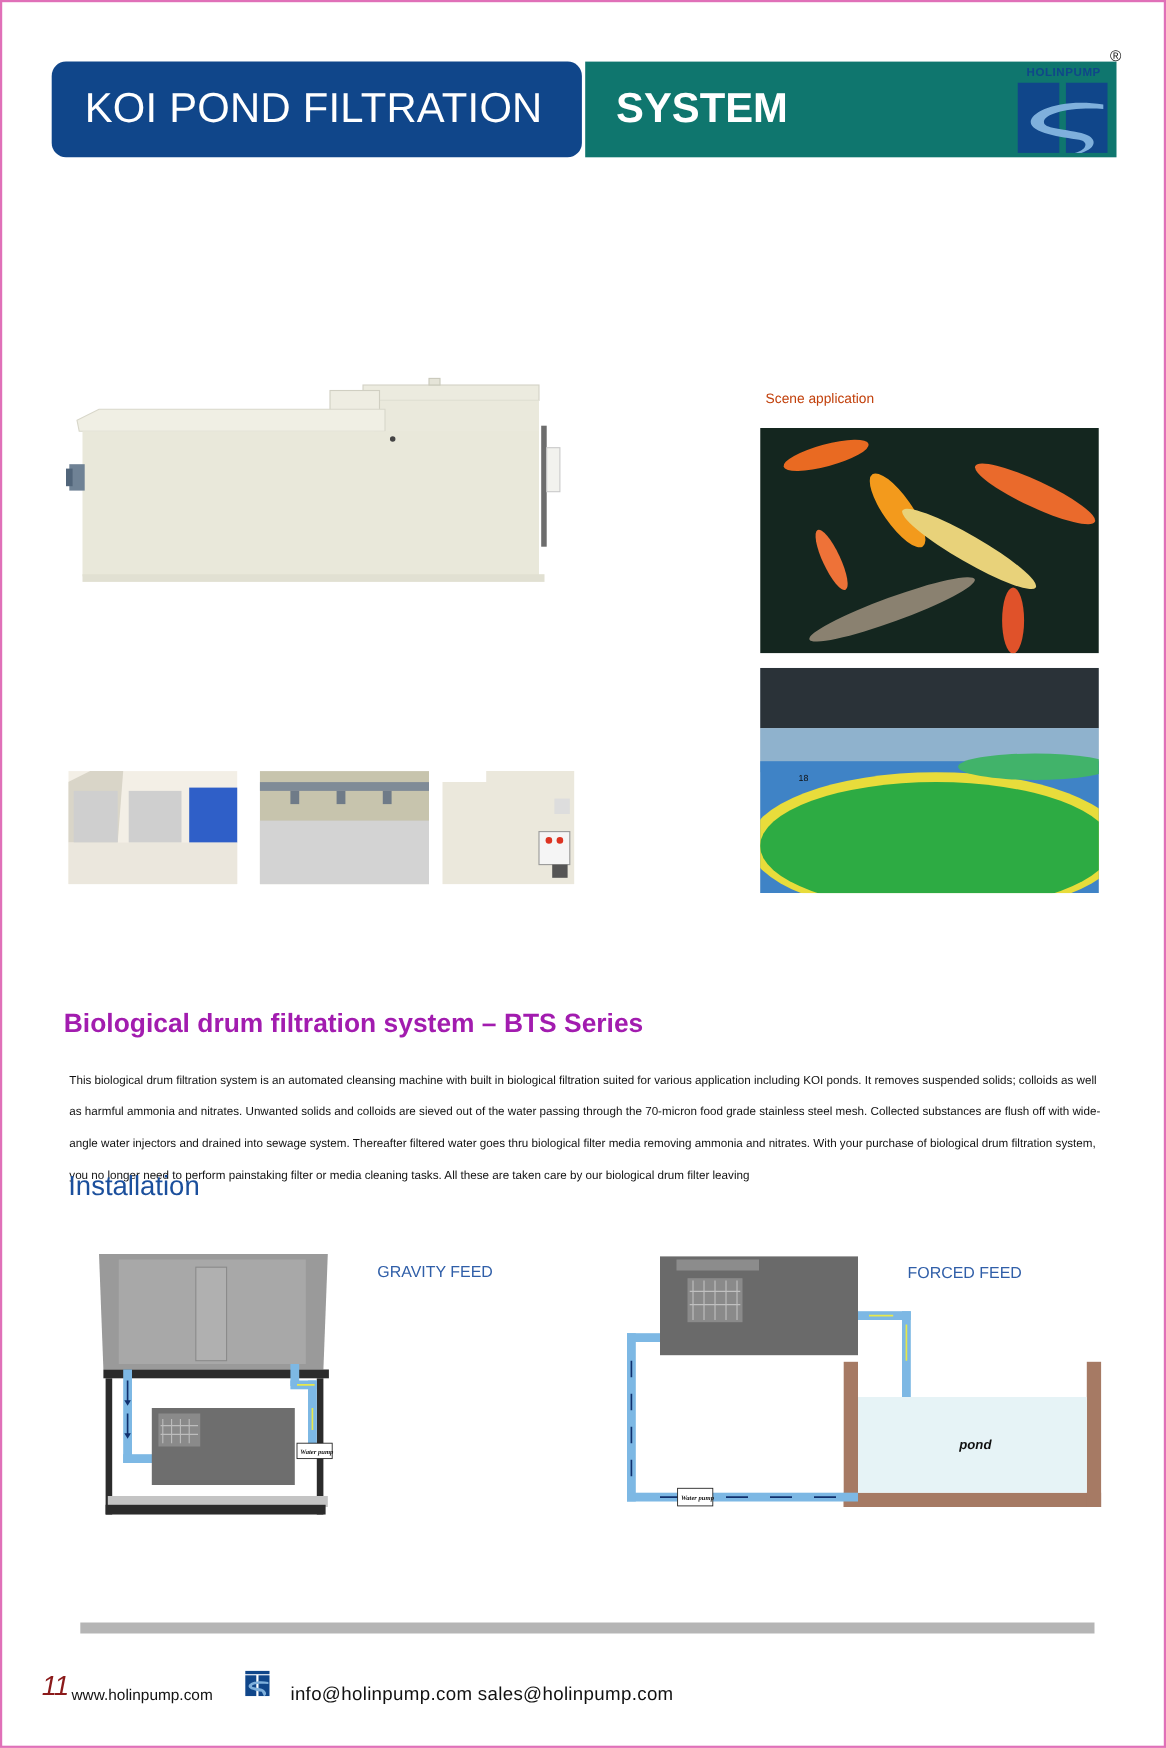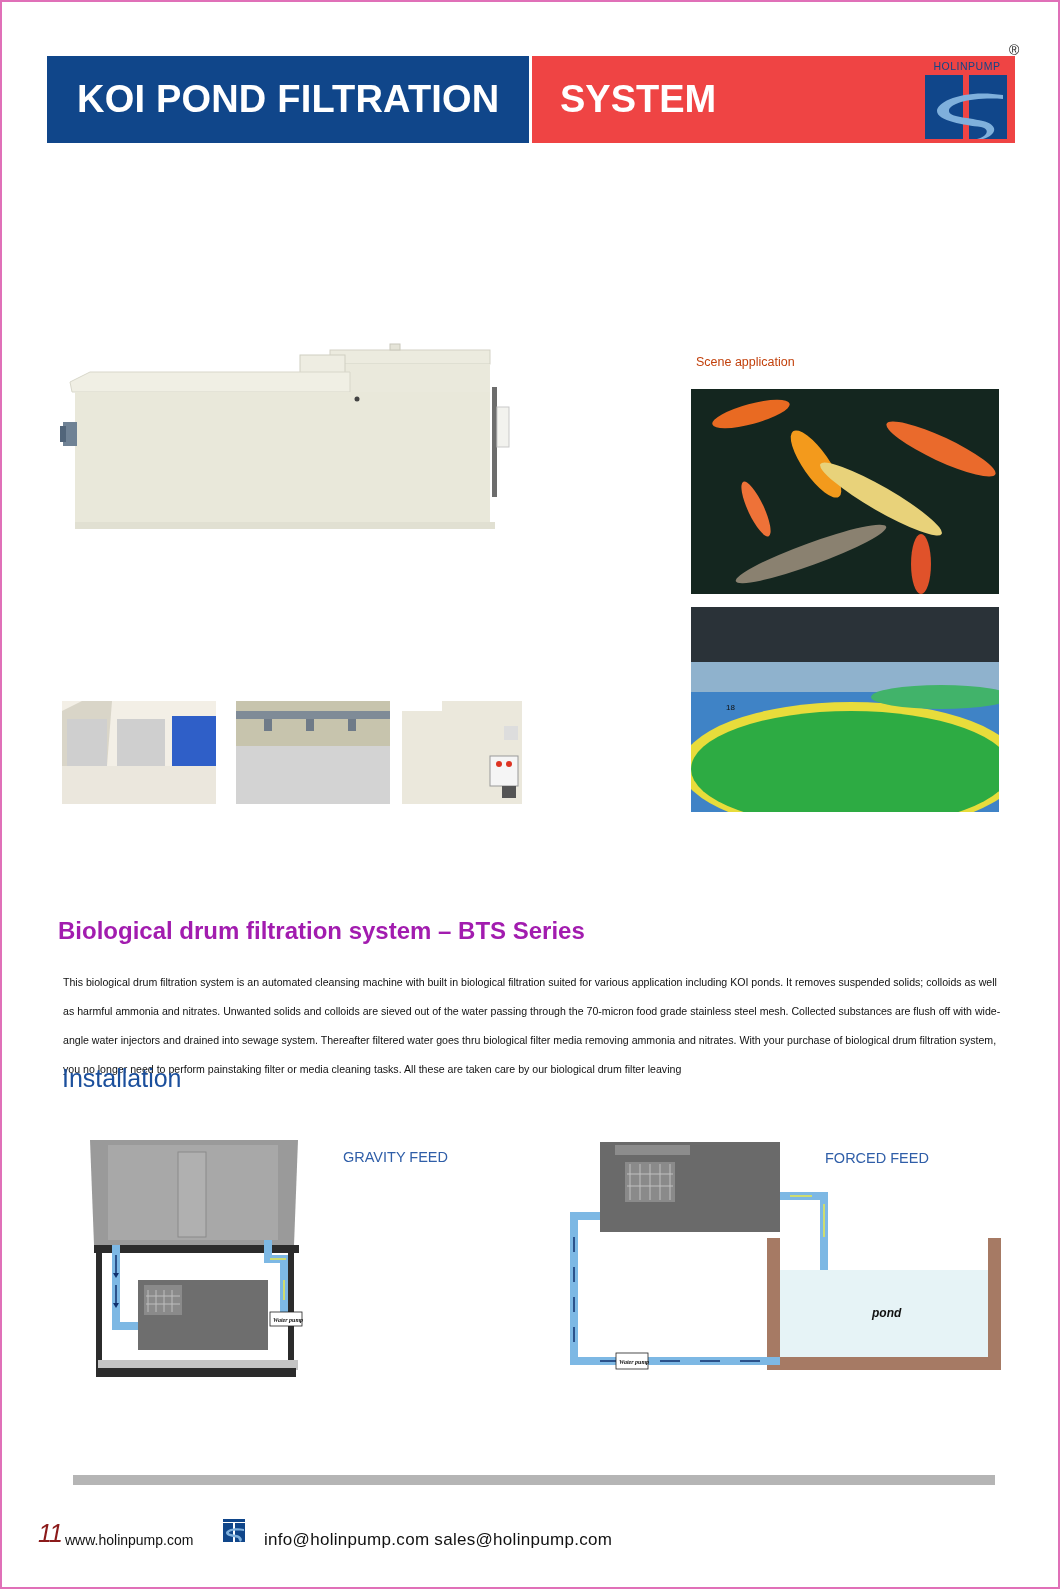--- a/index.html
+++ b/index.html
@@ -9,36 +9,37 @@
     font-family: "Liberation Sans", sans-serif;
     border: 2px solid #e070b8;
     overflow: hidden;
   }
   .abs { position: absolute; }
 
   
   .banner-left {
     left: 45px; top: 54px; width: 482px; height: 87px;
     background: #10468a;
-    color: #fff; font-weight: bold; font-size: 38px;
+    color: #fff; font-weight: normal; font-size: 38px;
     display: flex; align-items: center; padding-left: 30px;
     letter-spacing: 0.2px;
+    border-radius: 13px;
   }
   .banner-right {
     left: 530px; top: 54px; width: 483px; height: 87px;
-    background: #ef4444;
+    background: #0f766e;
     color: #fff; font-weight: bold; font-size: 38px;
     display: flex; align-items: center; padding-left: 28px;
   }
   .logo-box {
     left: 918px; top: 58px; width: 90px; height: 80px;
   }
   .logo-text {
     position: absolute; left: 4px; top: 0; width: 86px;
-    font-size: 10.5px; font-weight: normal; color: #10468a; letter-spacing: 0.5px;
+    font-size: 10.5px; font-weight: bold; color: #10468a; letter-spacing: 0.5px;
     text-align: center;
   }
   .logo-mark {
     position: absolute; left: 5px; top: 15px; width: 82px; height: 64px;
   }
   .reg-mark {
     left: 1007px; top: 40px; font-size: 14px; color: #222;
   }
 
   

